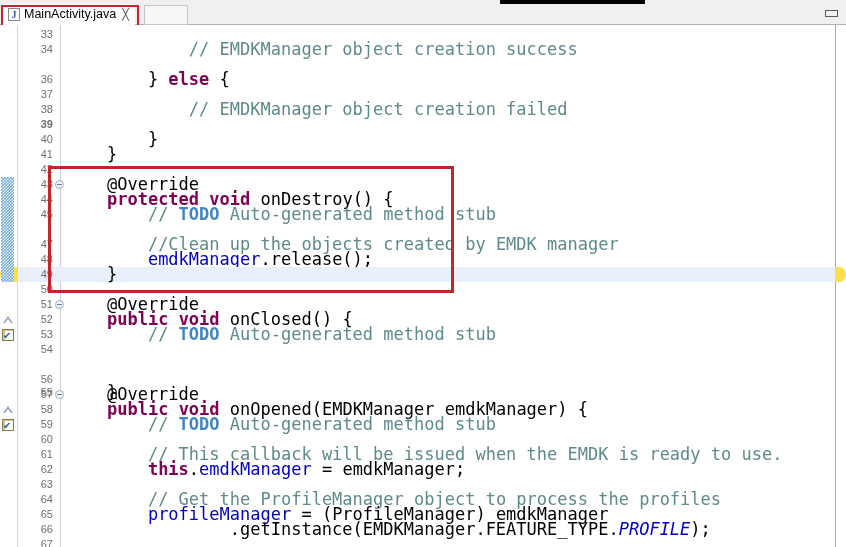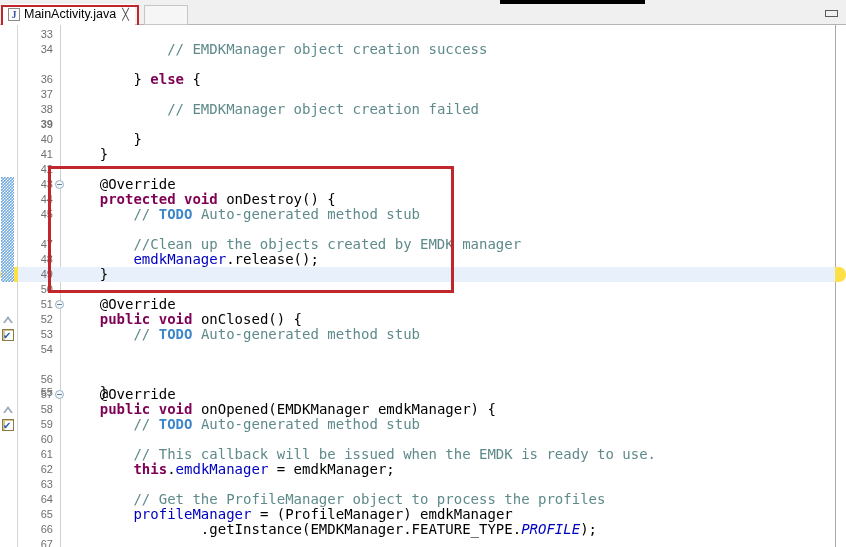--- a/index.html
+++ b/index.html
@@ -69,21 +69,21 @@
 
   .lines{position:absolute;left:0;top:0;width:846px;height:522px;}
   .line{position:relative;height:15px;line-height:15px;white-space:pre;}
   .line .num{
     position:absolute;left:0;top:0;width:53px;text-align:right;
     font-family:"Liberation Sans",sans-serif;font-size:11px;color:#6f6f6f;
   }
   .line .code{
     position:absolute;left:66px;top:0;
     font-family:"DejaVu Sans Mono","Liberation Mono",monospace;
-    font-size:14px;color:#000;white-space:pre;
+    font-size:17px;color:#000;white-space:pre;
   }
   .line.current{background:#fde047;border-radius:7px;}
 
   
   .changebar{
     position:absolute;left:1px;width:13px;
     background-color:#6fa8dc;
     background-image:
       linear-gradient(45deg,#ffffff 25%,transparent 25%,transparent 75%,#ffffff 75%),
       linear-gradient(45deg,#ffffff 25%,transparent 25%,transparent 75%,#ffffff 75%);

